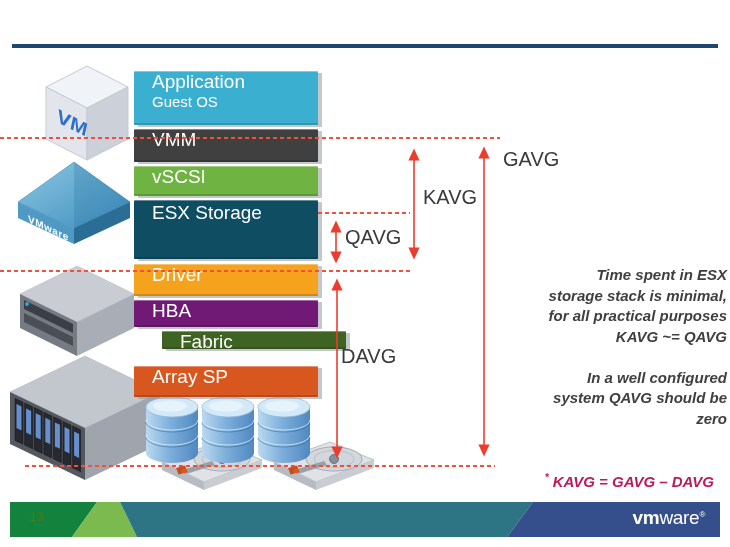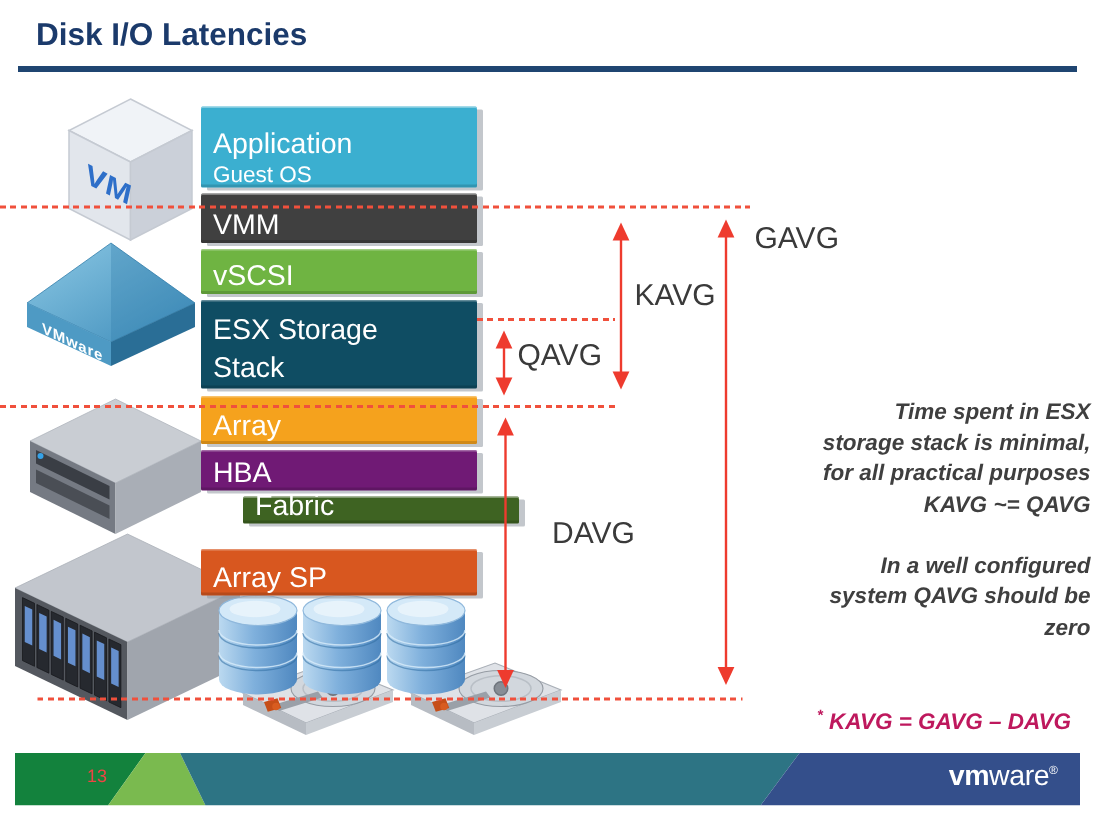--- a/index.html
+++ b/index.html
@@ -8,21 +8,21 @@
 
   
   .title{position:absolute;left:24px;top:12px;font-size:21px;font-weight:bold;color:#1B3A6B;}
   .title-rule{position:absolute;left:12px;top:44px;width:706px;height:4px;background:#1F4571;}
 
   
   .icons{position:absolute;left:0;top:0;width:730px;height:547px;z-index:1;}
 
   
   .box{position:absolute;left:134px;width:184px;box-sizing:border-box;color:#fff;
-       display:flex;flex-direction:column;justify-content:flex-end;padding-left:8px;
+       display:flex;flex-direction:column;justify-content:flex-start;padding-left:18px;
        font-size:19px;z-index:2;border-radius:1px;
        box-shadow:4px 2px 0 rgba(146,153,163,.55), inset 0 1px 0 rgba(255,255,255,.35), inset 0 -2px 0 rgba(0,0,0,.15);}
   .box .l2{display:block;}
   .b-app{top:71px;height:54px;background:#3BAFD0;}
   .b-app .l2{font-size:15px;}
   .b-vmm{top:129px;height:33px;background:#404040;}
   .b-vscsi{top:166px;height:30px;background:#6FB442;}
   .b-esx{top:200px;height:59px;background:#0F4D63;line-height:1.35;}
   .b-driver{top:264px;height:32px;background:#F5A21D;}
   .b-hba{top:300px;height:27px;background:#701a75;}
@@ -37,47 +37,46 @@
   .dash3{left:0;top:270px;width:410px;}
   .dash4{left:25px;top:465px;width:470px;}
 
   .arrows{position:absolute;left:0;top:0;width:730px;height:547px;z-index:4;}
 
   
   .lat{position:absolute;font-size:20px;color:#3A3A3A;z-index:5;}
   .lat-gavg{left:503px;top:148px;}
   .lat-kavg{left:423px;top:186px;}
   .lat-qavg{left:345px;top:226px;}
-  .lat-davg{left:368px;top:345px;}
+  .lat-davg{left:341px;top:345px;}
 
   
   .annotation{position:absolute;left:515px;top:265px;width:212px;z-index:5;
               font-size:15px;font-weight:bold;font-style:italic;color:#3F3F3F;line-height:1.38;}
   .annotation p{margin:0;white-space:pre-line;text-align:right;}
   .annotation p + p{margin-top:20px;}
 
   
   .footnote{position:absolute;right:16px;top:472px;font-size:15px;font-weight:bold;
             font-style:italic;color:#be185d;z-index:5;}
   .footnote sup{font-size:10px;}
 
   
   .footer{position:absolute;left:10px;top:502px;width:710px;height:35px;z-index:6;}
-  .page-num{position:absolute;left:30px;top:510px;font-size:12px;color:#ef4444;z-index:7;margin-left:28px;}
+  .page-num{position:absolute;left:30px;top:510px;font-size:12px;color:#4d7c0f;z-index:7;}
   .logo{position:absolute;right:25px;top:507px;z-index:7;color:#fff;font-size:19px;letter-spacing:-0.3px;}
   .logo .vm{font-weight:800;}
   .logo .ware{font-weight:400;}
   .logo sup{font-size:8px;vertical-align:super;}
 </style>
 </head>
 <body>
 
 <div class="slide">
 
-  <div class="title">Disk I/O Latencies</div>
   <div class="title-rule"></div>
 
   <svg class="icons" viewBox="0 0 730 547">
     <defs>
       <linearGradient id="pfg" x1="0" y1="0" x2="1" y2="1">
         <stop offset="0" stop-color="#8CC8E4"></stop>
           <stop offset="1" stop-color="#3D8CBA"></stop>
       </linearGradient>
       <linearGradient id="cylg" x1="0" y1="0" x2="1" y2="0">
         <stop offset="0" stop-color="#BBD9F0"></stop>
@@ -195,24 +194,23 @@
     <span class="l2">Guest OS</span>
   </div>
   <div class="box b-vmm">
     <span>VMM</span>
   </div>
   <div class="box b-vscsi">
     <span>vSCSI</span>
   </div>
   <div class="box b-esx">
     <span>ESX Storage</span>
-    <span class="l2">Stack</span>
   </div>
   <div class="box b-driver">
-    <span>Array</span>
+    <span>Driver</span>
   </div>
   <div class="box b-hba">
     <span>HBA</span>
   </div>
   <div class="box b-fabric">
     <span>Fabric</span>
   </div>
   <div class="box b-array">
     <span>Array SP</span>
   </div>

